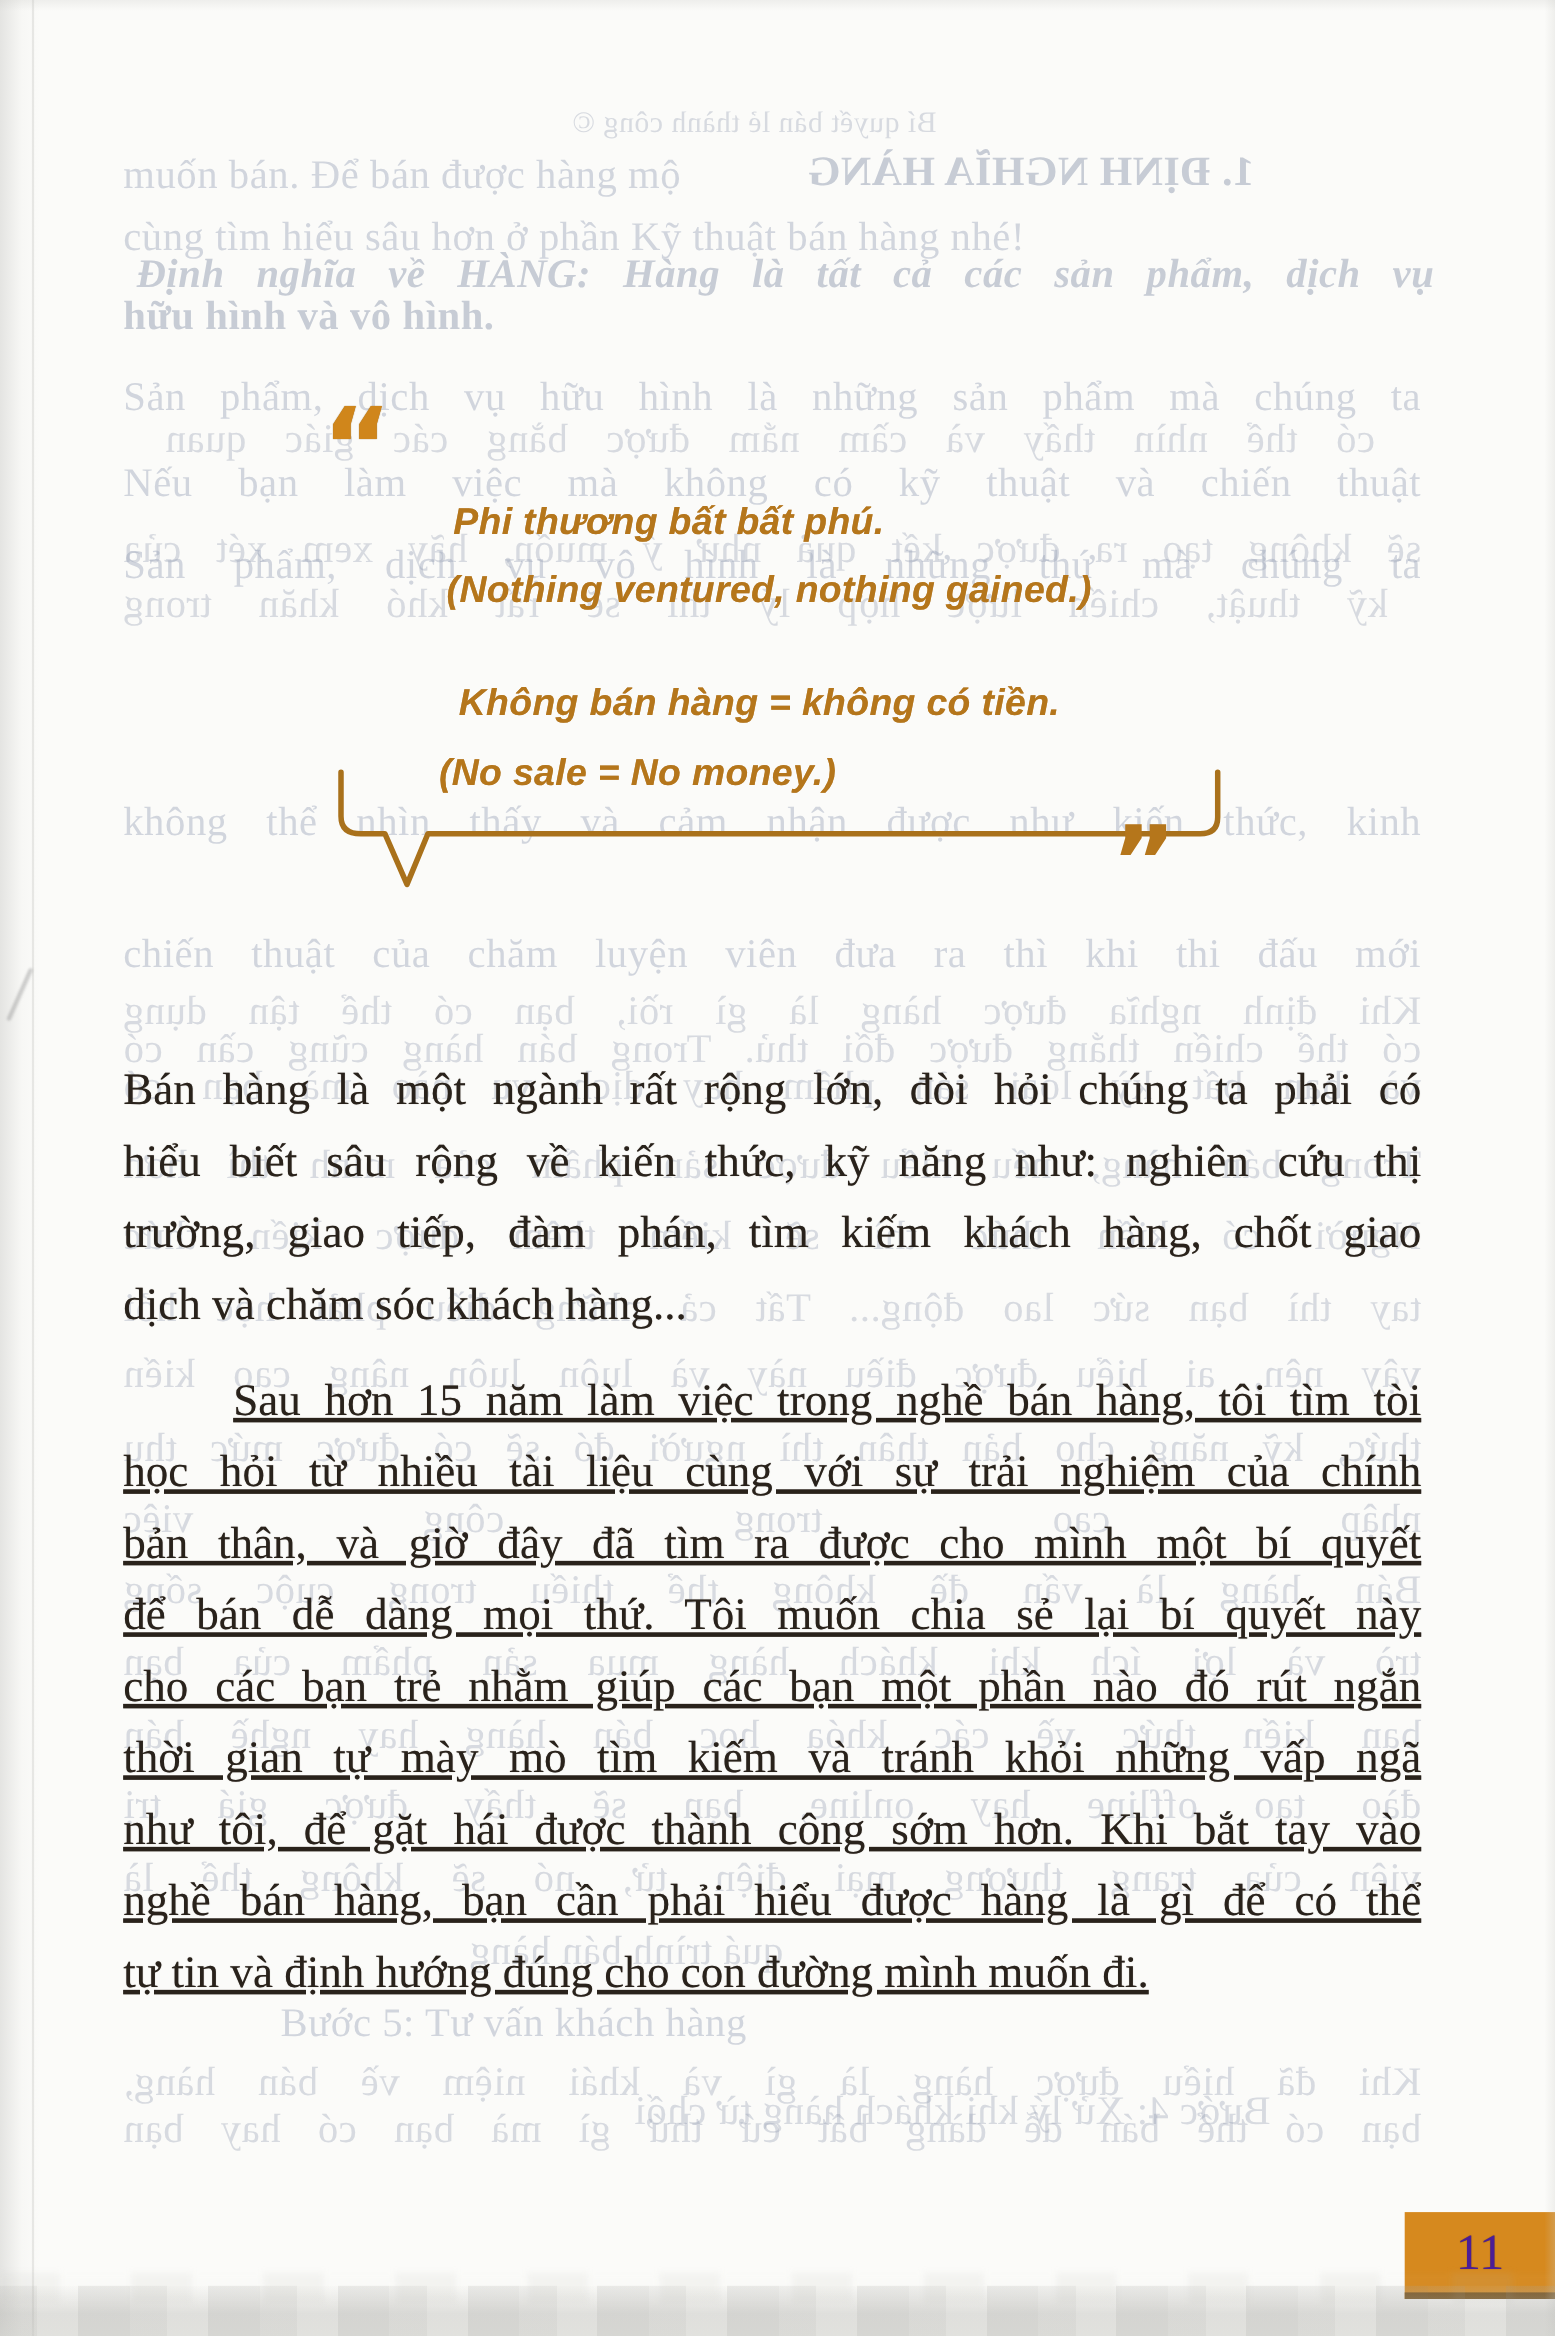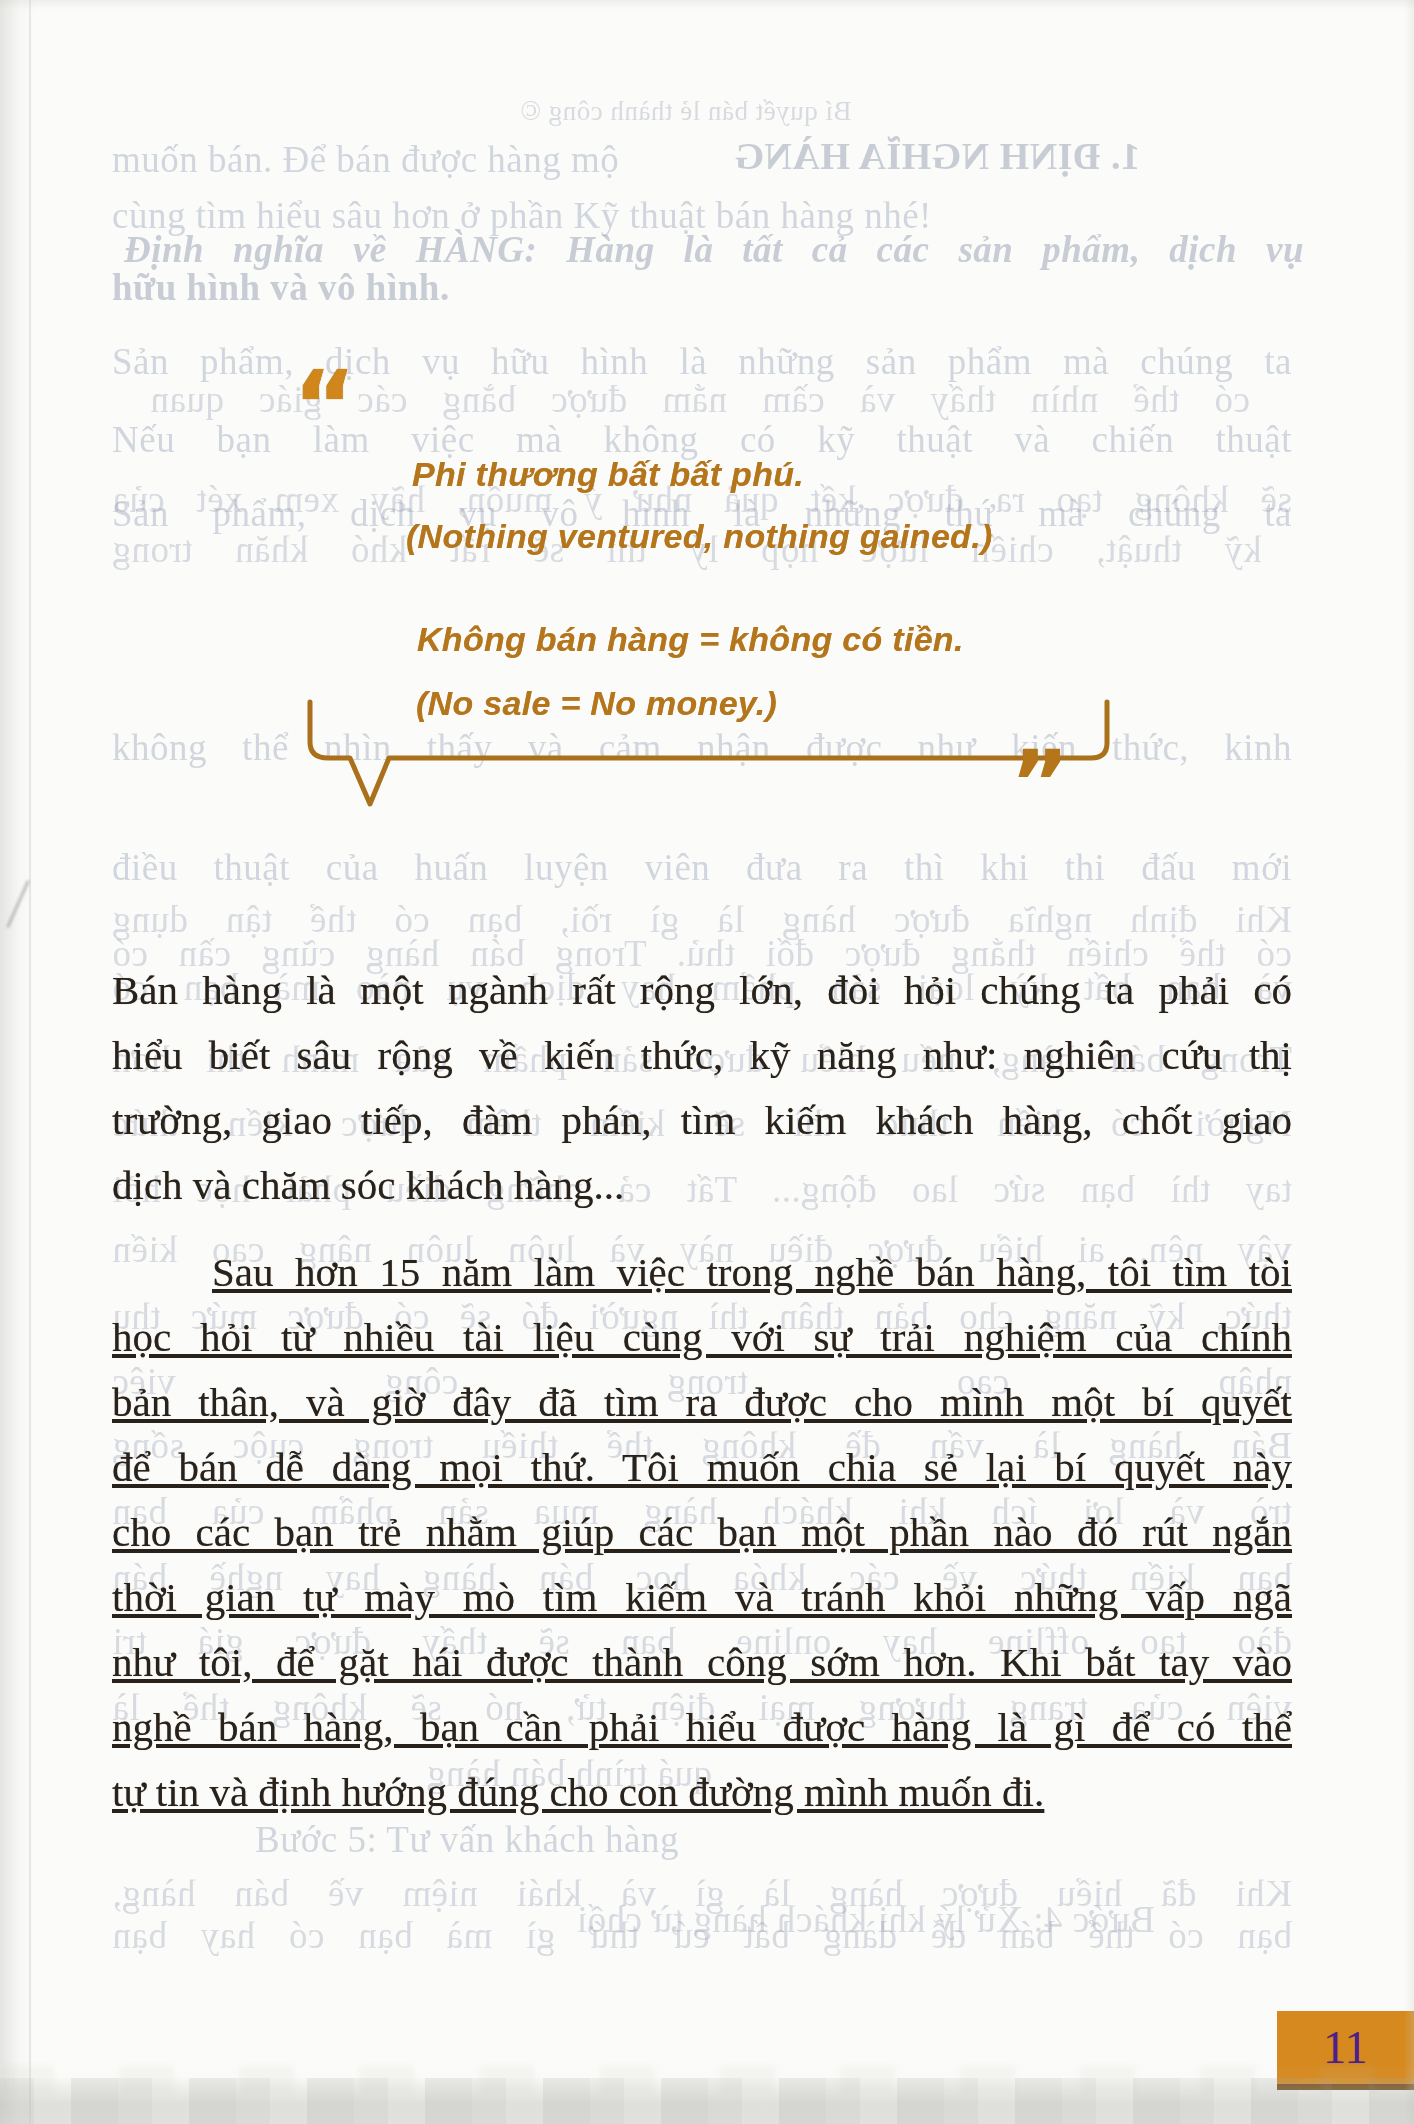--- a/index.html
+++ b/index.html
@@ -33,21 +33,21 @@
 
   
   .quote-block{position:absolute;inset:0;}
   .open-quote{position:absolute;left:293px;top:368px;font-family:"DejaVu Sans",sans-serif;
     font-weight:bold;font-size:96px;line-height:.8;color:#d0861b;text-shadow:0 0 1px #8a5a10;}
   .q-line{position:absolute;font-family:"Liberation Sans",sans-serif;font-style:italic;font-weight:700;
     font-size:34px;color:#b5761b;letter-spacing:.3px;white-space:nowrap;text-shadow:0 0 .5px rgba(160,96,14,.6);margin-left:32px;}
   .q0{left:380px;top:455px;}
   .q1{left:374px;top:517px;}
   .q2{left:385px;top:620px;}
-  .q3{left:384px;top:684px;}
+  .q3{left:367px;top:684px;}
   .bracket-svg{position:absolute;left:290px;top:692px;width:840px;height:125px;}
 
   
   .body-par{position:absolute;left:112px;width:1180px;color:#29221b;}
   .par1{top:958px;}
   .par2{top:1240px;text-decoration:underline;}
   .bline{font-size:41px;line-height:65px;height:65px;text-align:justify;text-align-last:justify;
     text-shadow:0 0 .7px rgba(45,35,25,.55);white-space:normal;}
   .bline.noj{text-align-last:left;}
   .bline.indent{padding-left:100px;}
@@ -71,21 +71,21 @@
       <div class="ghost-line" style="top: 194px; left: 112px; width: 960px; font-size: 37px;">cùng tìm hiểu sâu hơn ở phần Kỹ thuật bán hàng nhé!</div>
       <div class="ghost-line gb gj" style="top: 228px; left: 124px; width: 1180px; font-size: 37px; font-style: italic;">Định nghĩa về HÀNG: Hàng là tất cả các sản phẩm, dịch vụ</div>
       <div class="ghost-line gb" style="top: 266px; left: 112px; width: 500px; font-size: 37px;">hữu hình và vô hình.</div>
       <div class="ghost-line gj" style="top: 340px; left: 112px; width: 1180px; font-size: 37px;">Sản phẩm, dịch vụ hữu hình là những sản phẩm mà chúng ta</div>
       <div class="ghost-line mir gj" style="top: 378px; left: 150px; width: 1100px; font-size: 37px;">có thể nhìn thấy và cầm nắm được bằng các giác quan</div>
       <div class="ghost-line gj" style="top: 418px; left: 112px; width: 1180px; font-size: 37px;">Nếu bạn làm việc mà không có kỹ thuật và chiến thuật</div>
       <div class="ghost-line mir gj" style="top: 478px; left: 112px; width: 1180px; font-size: 37px;">sẽ không tạo ra được kết quả như ý muốn, hãy xem xét của</div>
       <div class="ghost-line gj" style="top: 492px; left: 112px; width: 1180px; font-size: 37px;">Sản phẩm, dịch vụ vô hình là những thứ mà chúng ta</div>
       <div class="ghost-line mir gj" style="top: 528px; left: 112px; width: 1150px; font-size: 37px;">kỹ thuật, chiến lược hợp lý thì sẽ rất khó khăn trong</div>
       <div class="ghost-line gj" style="top: 726px; left: 112px; width: 1180px; font-size: 37px;">không thể nhìn thấy và cảm nhận được như kiến thức, kinh</div>
-      <div class="ghost-line gj" style="top: 846px; left: 112px; width: 1180px; font-size: 37px;">điều thuật của huấn luyện viên đưa ra thì khi thi đấu mới</div>
+      <div class="ghost-line gj" style="top: 846px; left: 112px; width: 1180px; font-size: 37px;">chiến thuật của chăm luyện viên đưa ra thì khi thi đấu mới</div>
       <div class="ghost-line mir gj" style="top: 898px; left: 112px; width: 1180px; font-size: 37px;">Khi định nghĩa được hàng là gì rồi, bạn có thể tận dụng</div>
       <div class="ghost-line mir gj" style="top: 932px; left: 112px; width: 1180px; font-size: 37px;">có thể chiến thắng được đối thủ. Trong bán hàng cũng cần có</div>
       <div class="ghost-line mir gj" style="top: 966px; left: 112px; width: 1180px; font-size: 37px;">và bạn bất kỳ loại sản phẩm hay dịch vụ nào mà bạn có</div>
       <div class="ghost-line mir gj" style="top: 1038px; left: 112px; width: 1180px; font-size: 37px;">Trong bán hàng, nếu hiểu được sản phẩm của mình thì hơn</div>
       <div class="ghost-line mir gj" style="top: 1102px; left: 112px; width: 1180px; font-size: 37px;">Người có kiến thức thì sẽ kiếm thêm được kiến thức</div>
       <div class="ghost-line mir gj" style="top: 1168px; left: 112px; width: 1180px; font-size: 37px;">tay thì bạn sức lao động... Tất cả những điều phải học hỏi</div>
       <div class="ghost-line mir gj" style="top: 1228px; left: 112px; width: 1180px; font-size: 37px;">vậy nên, ai hiểu được điều này và luôn luôn nâng cao kiến</div>
       <div class="ghost-line mir gj" style="top: 1295px; left: 112px; width: 1180px; font-size: 37px;">thức, kỹ năng cho bản thân thì người đó sẽ có được mức thu</div>
       <div class="ghost-line mir gj" style="top: 1360px; left: 112px; width: 1180px; font-size: 37px;">nhập cao trong công việc</div>
       <div class="ghost-line mir gj" style="top: 1424px; left: 112px; width: 1180px; font-size: 37px;">Bán hàng là vấn đề không thể thiếu trong cuộc sống</div>

